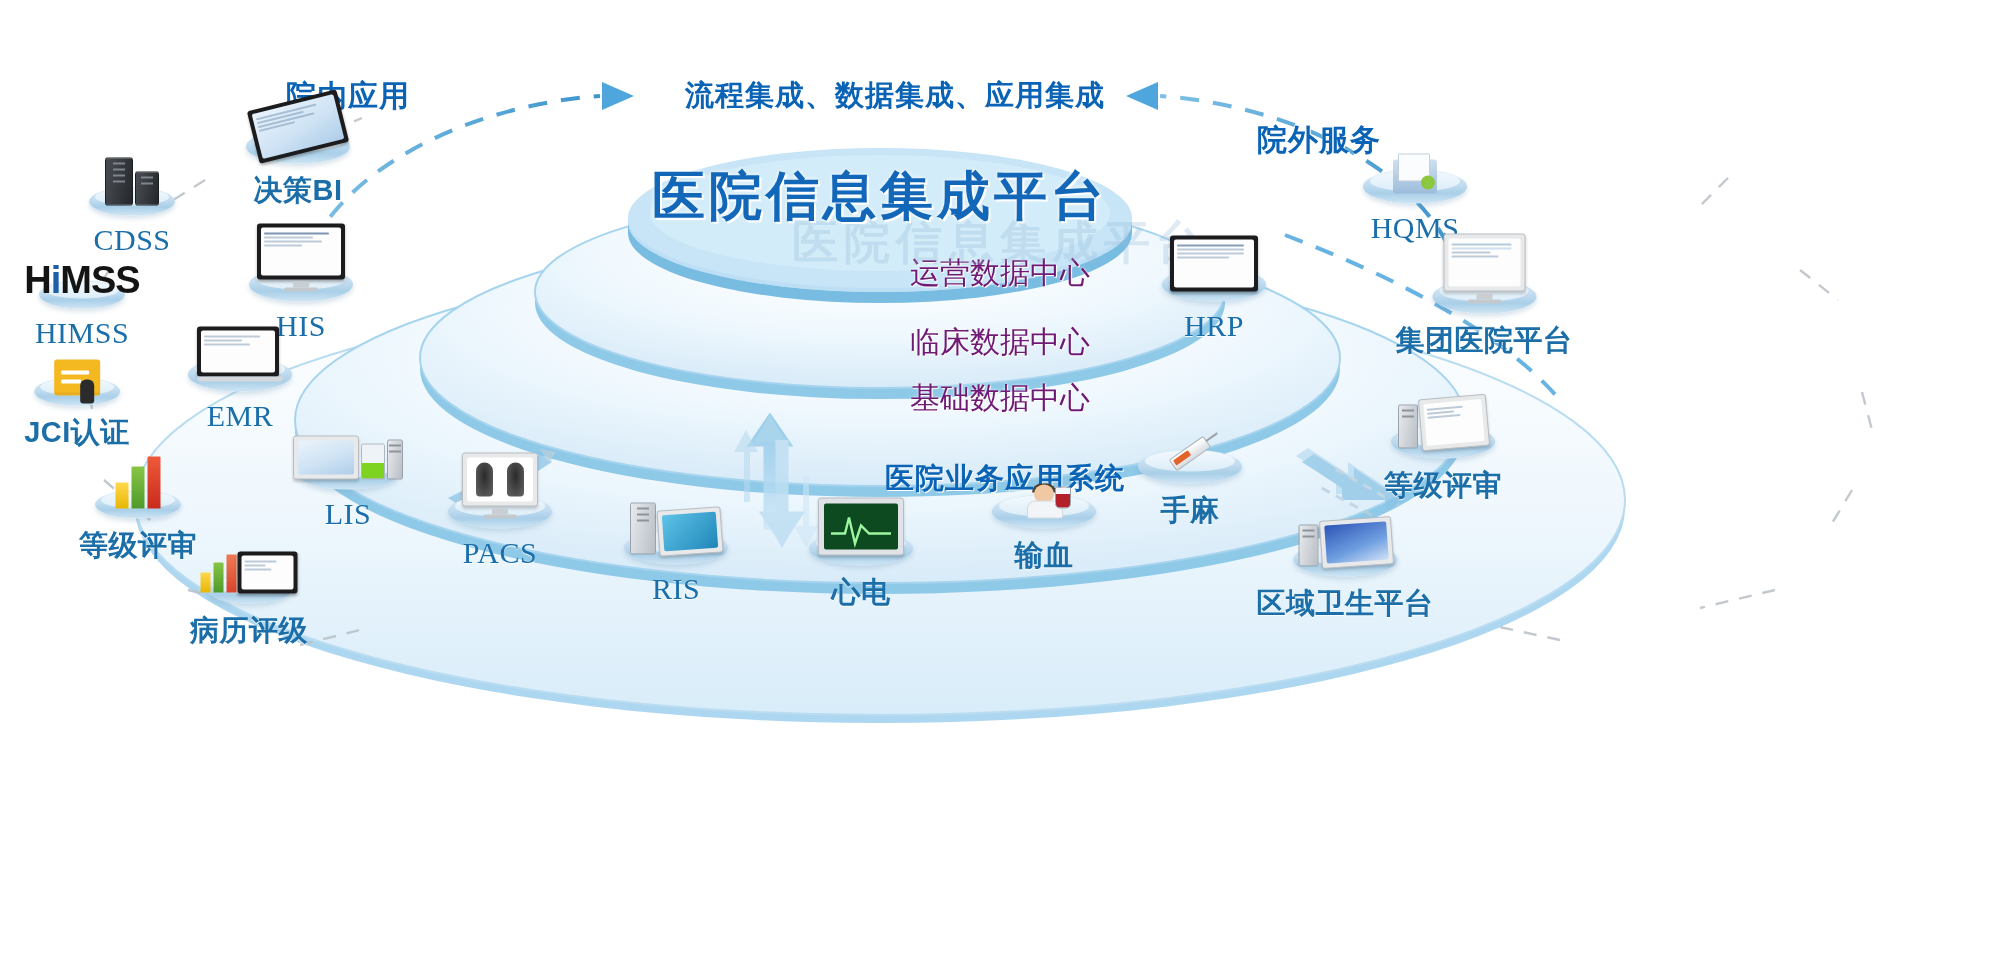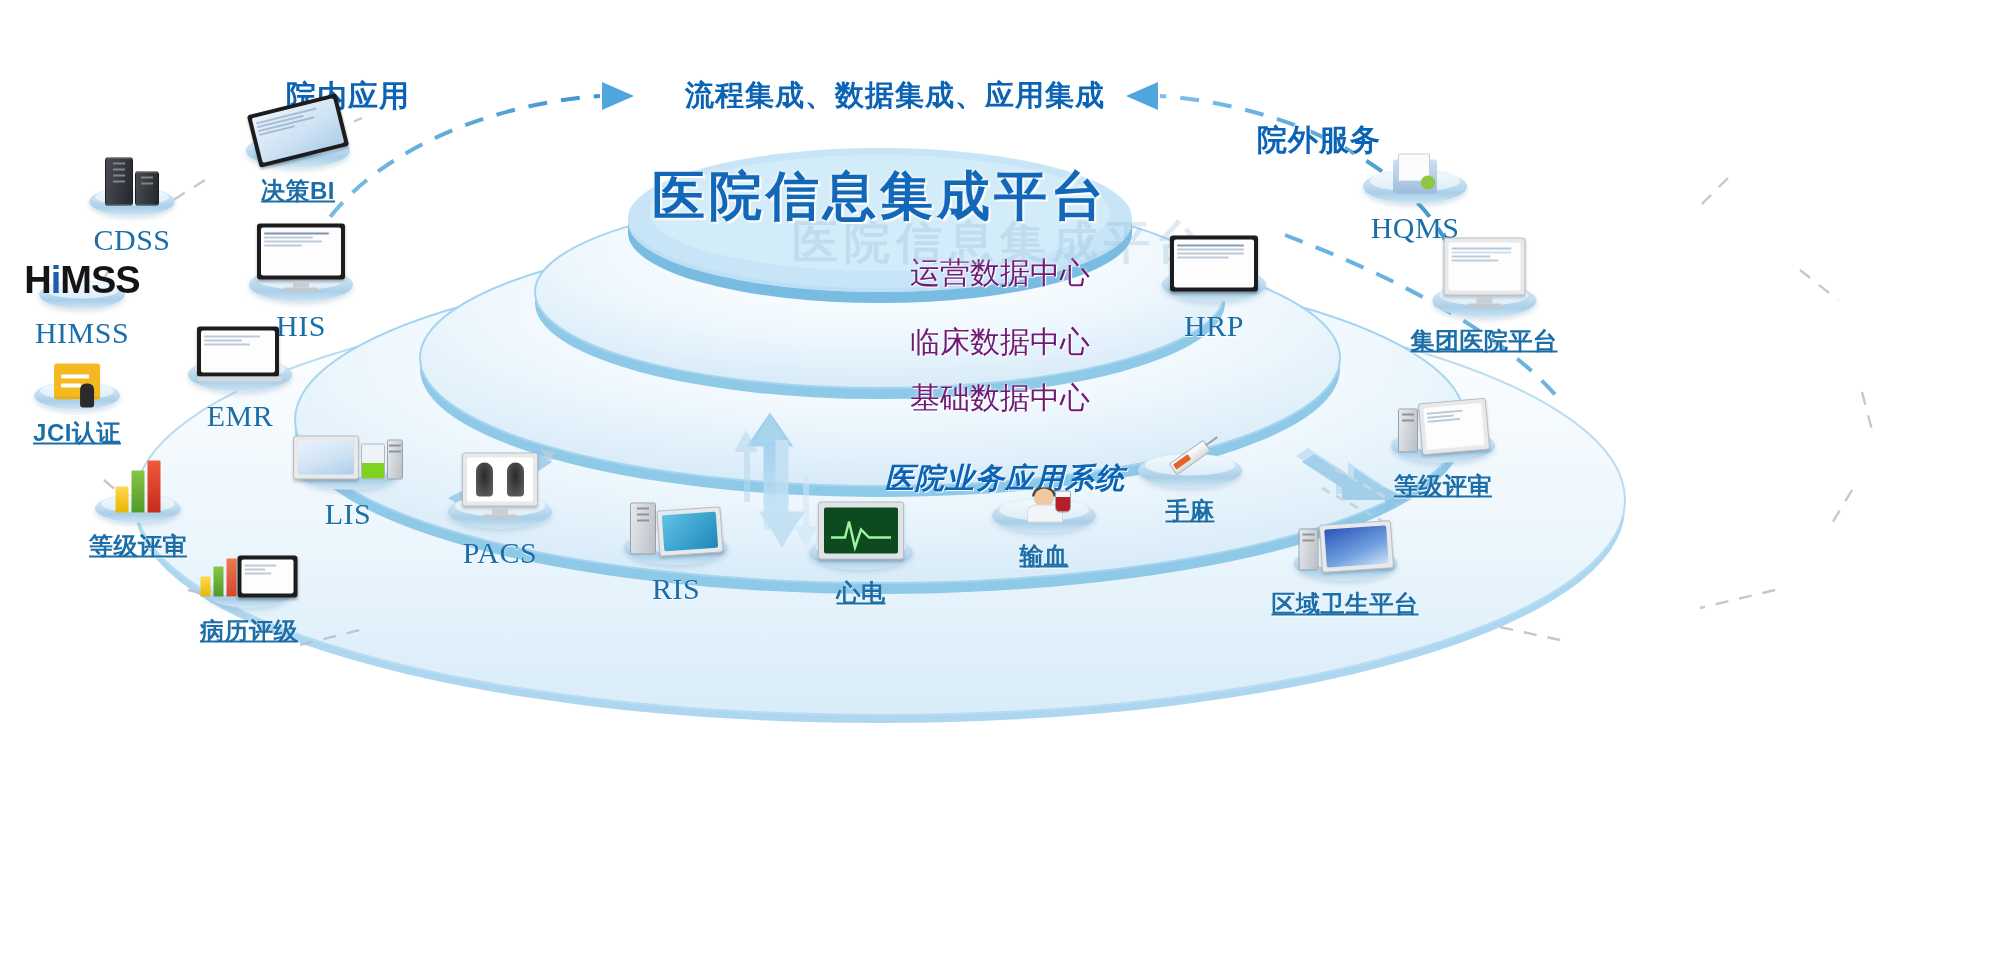--- a/index.html
+++ b/index.html
@@ -35,21 +35,21 @@
     z-index:3;line-height:0;
   }
   .nlabel{
     margin-top:7px;
     color:#1f6fa8;
     font-size:27px;
     letter-spacing:.5px;
     white-space:nowrap;
     text-shadow:0 1px 0 rgba(255,255,255,.85);
   }
-  .nlabel.cjk{font-size:24px;font-weight:600;color:#1b6ea8;text-decoration:underline;}
+  .nlabel.cjk{font-size:29px;font-weight:600;color:#1b6ea8;}
   .nlabel.lat{font-family:"Liberation Serif","DejaVu Serif",serif;font-size:30px;color:#1a6ea9;}
 
   
   .heading{
     position:absolute;transform:translate(-50%,-50%);
     color:#0b63b5;font-weight:bold;font-size:30px;white-space:nowrap;
     text-shadow:1px 1px 0 #ffffff, 0 0 2px rgba(255,255,255,.9);
     letter-spacing:1px;
   }
   .flowlabel{
@@ -255,21 +255,21 @@
   <div class="disc-label" style="top:378px;font-size:30px;">基础数据中心</div>
 
   <div class="ghost" style="top:212px;">医院信息集成平台</div>
   <div class="maintitle" style="left:880px;top:197px;">医院信息集成平台</div>
 
   <div class="flowlabel" style="left:880px;top:96px;">流程集成、数据集成、应用集成</div>
 
   <div class="heading" style="left:348px;top:96px;">院内应用</div>
   <div class="heading" style="left:1319px;top:140px;">院外服务</div>
 
-  <div class="flowlabel" style="left:990px;top:479px;font-style:italic;">医院业务应用系统</div>
+  <div class="flowlabel" style="left:990px;top:479px;">医院业务应用系统</div>
 
   <div class="node" style="left:298px;top:170px;">
     <div class="pedestal">
       <div class="glyph">
         <div class="mon-dark" style="transform:rotate(-14deg);width:84px;">
           <div class="scr scr-blue lines" style="height:40px;">
             <i style="width:80%"></i>
               <i style="width:62%"></i>
               <i style="width:74%"></i>
               <i style="width:48%"></i>

